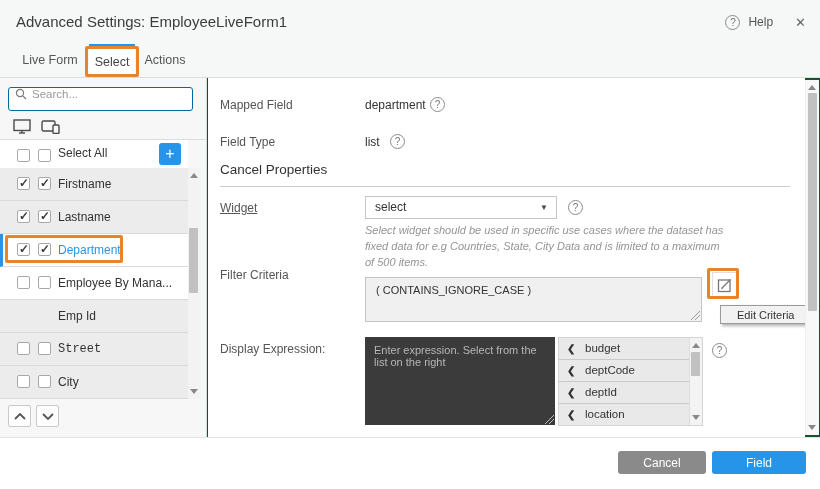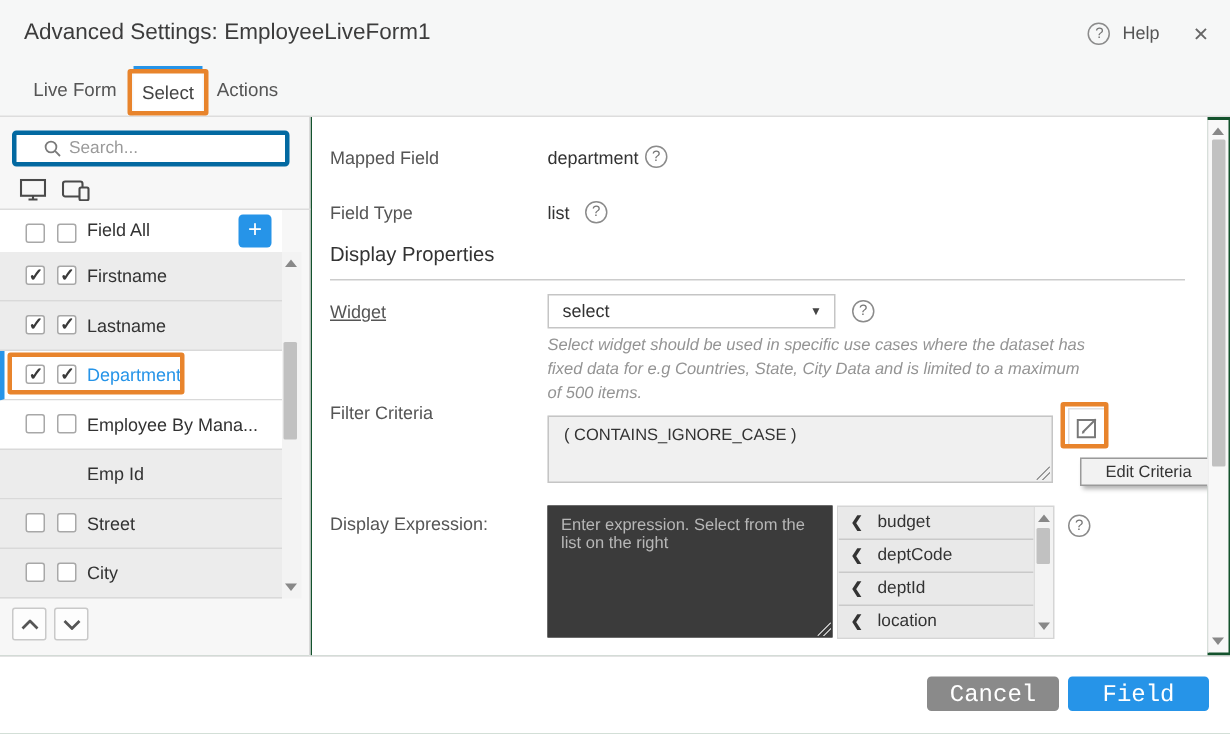--- a/index.html
+++ b/index.html
@@ -16,21 +16,21 @@
   .help-label { font-size:12px; color:#555; cursor:pointer; }
   .close-x { font-size:13px; color:#666; margin-left:14px; cursor:pointer; }
 
   
   .tabbar { position:absolute; left:0; top:44px; width:820px; height:34px; background:#f6f7f7; border-bottom:1px solid #ddd; }
   .tab { position:absolute; top:0; height:33px; line-height:33px; text-align:center; font-size:12.5px; color:#555; cursor:pointer; }
   .tab.active { background:#fff; border-top:3px solid #2694e8; line-height:30px; color:#444; }
 
   
   .sidebar { position:absolute; left:0; top:78px; width:207px; height:359px; background:#f7f7f7; border-right:1px solid #d9d9d9; }
-  .searchbox { position:absolute; left:8px; top:9px; width:185px; height:24px; background:#fff; border:3px solid #0369a1; border-radius:3px; display:flex; align-items:center; padding:0 18px; gap:5px; }
+  .searchbox { position:absolute; left:8px; top:9px; width:185px; height:24px; background:#fff; border:1px solid #0369a1; border-radius:3px; display:flex; align-items:flex-start; padding:0 6px; gap:5px; }
   .searchbox svg { flex:0 0 auto; }
   .search-input { border:none; outline:none; width:100%; font-size:11.5px; font-family:"Liberation Sans",sans-serif; color:#333; background:transparent; }
   .search-input::placeholder { color:#9a9a9a; }
 
   .devices-row { position:absolute; left:0; top:36px; width:207px; height:26px; border-bottom:1px solid #ddd; display:flex; align-items:center; padding-left:13px; gap:10px; }
   .dev-icon { cursor:pointer; display:inline-flex; }
 
   .selectall-row { position:absolute; left:0; top:62px; width:202px; height:28px; background:#fff; border-bottom:1px solid #ddd; }
   .add-btn { position:absolute; right:7px; top:3px; width:22px; height:22px; background:#2694e8; color:#fff; border:none; border-radius:3px; font-size:16px; line-height:20px; cursor:pointer; }
 
@@ -84,21 +84,21 @@
   .expr-chevron { position:absolute; left:8px; top:0; font-size:10px; font-weight:bold; color:#333; }
   .expr-scroll { position:absolute; right:0; top:0; width:13px; height:87px; background:#f3f3f3; border-left:1px solid #ddd; }
   .expr-scroll .thumb { top:14px; height:24px; }
 
   
   .main-scroll { position:absolute; left:805px; top:80px; width:14px; height:355px; background:#f8f8f8; border-left:1px solid #eee; }
   .main-scroll .thumb { top:13px; height:218px; left:2px; }
 
   
   .footer { position:absolute; left:0; top:437px; width:820px; height:52px; background:#fff; border-top:1px solid #e3e3e3; }
-  .btn { position:absolute; top:13px; height:23px; border:none; border-radius:3px; color:#fff; font-size:16px; font-family:Liberation Mono, monospace; cursor:pointer; }
+  .btn { position:absolute; top:13px; height:23px; border:none; border-radius:3px; color:#fff; font-size:12px; font-family:Liberation Sans, sans-serif; cursor:pointer; }
   .btn.cancel { left:618px; width:88px; background:#8a8a8a; }
   .btn.save { left:712px; width:94px; background:#2694e8; }
 
   
   .annotation { position:absolute; border:3px solid #e8842c; border-radius:2px; pointer-events:none; z-index:60; }
 </style>
 </head>
 <body>
 
 <div class="dialog">
@@ -140,21 +140,21 @@
         <svg width="20" height="15" viewBox="0 0 20 15">
           <rect x="1" y="2" width="13" height="10" rx="1.5" fill="none" stroke="#4a4a4a" stroke-width="1.4"></rect>
           <rect x="12" y="6" width="6" height="8.5" rx="1" fill="#f7f7f7" stroke="#4a4a4a" stroke-width="1.4"></rect>
         </svg>
       </span>
     </div>
 
     <div class="selectall-row srow white" style="border-left:none;">
       <span class="cb c1" data-checked="false"></span>
       <span class="cb c2" data-checked="false"></span>
-      <span class="srow-label">Field All</span>
+      <span class="srow-label">Select All</span>
       <button class="add-btn"><span>+</span></button>
     </div>
 
     <div class="srow" style="top:123px;">
       <span class="cb c1" data-checked="true"></span>
       <span class="cb c2" data-checked="true"></span>
       <span class="srow-label">Lastname</span>
     </div>
 
     <div class="srow" style="top:90px;">
@@ -172,21 +172,21 @@
     <div class="srow white" style="top:189px;">
       <span class="cb c1" data-checked="false"></span>
       <span class="cb c2" data-checked="false"></span>
       <span class="srow-label">Employee By Mana...</span>
     </div>
 
     <div class="srow" style="top:222px;">
       <span class="srow-label">Emp Id</span>
     </div>
 
-    <div class="srow" style="top:255px;">
+    <div class="srow" style="top:255px;font-family:Liberation Mono, monospace;">
       <span class="cb c1" data-checked="false"></span>
       <span class="cb c2" data-checked="false"></span>
       <span class="srow-label">Street</span>
     </div>
 
     <div class="srow" style="top:288px;">
       <span class="cb c1" data-checked="false"></span>
       <span class="cb c2" data-checked="false"></span>
       <span class="srow-label">City</span>
     </div>
@@ -214,21 +214,21 @@
   <div class="main">
 
     <span class="flabel" style="top:20px;">Mapped Field</span>
     <span class="fvalue" style="top:20px;">department</span>
     <span class="help-circle q" style="left:222px; top:19px;">?</span>
 
     <span class="flabel" style="top:57px;">Field Type</span>
     <span class="fvalue" style="top:57px;">list</span>
     <span class="help-circle q" style="left:182px; top:56px;">?</span>
 
-    <div class="section-heading">Display Properties</div>
+    <div class="section-heading">Cancel Properties</div>
 
     <span class="flabel" style="top:123px;text-decoration:underline;">Widget</span>
     <div class="select-box">
       <span>select</span>
       <span class="select-arrow">▼</span>
     </div>
     <span class="help-circle q" style="left:360px; top:122px;">?</span>
     <div class="widget-desc">Select widget should be used in specific use cases where the dataset has fixed data for e.g Countries, State, City Data and is limited to a maximum of 500 items.</div>
 
     <span class="flabel" style="top:190px;">Filter Criteria</span>

